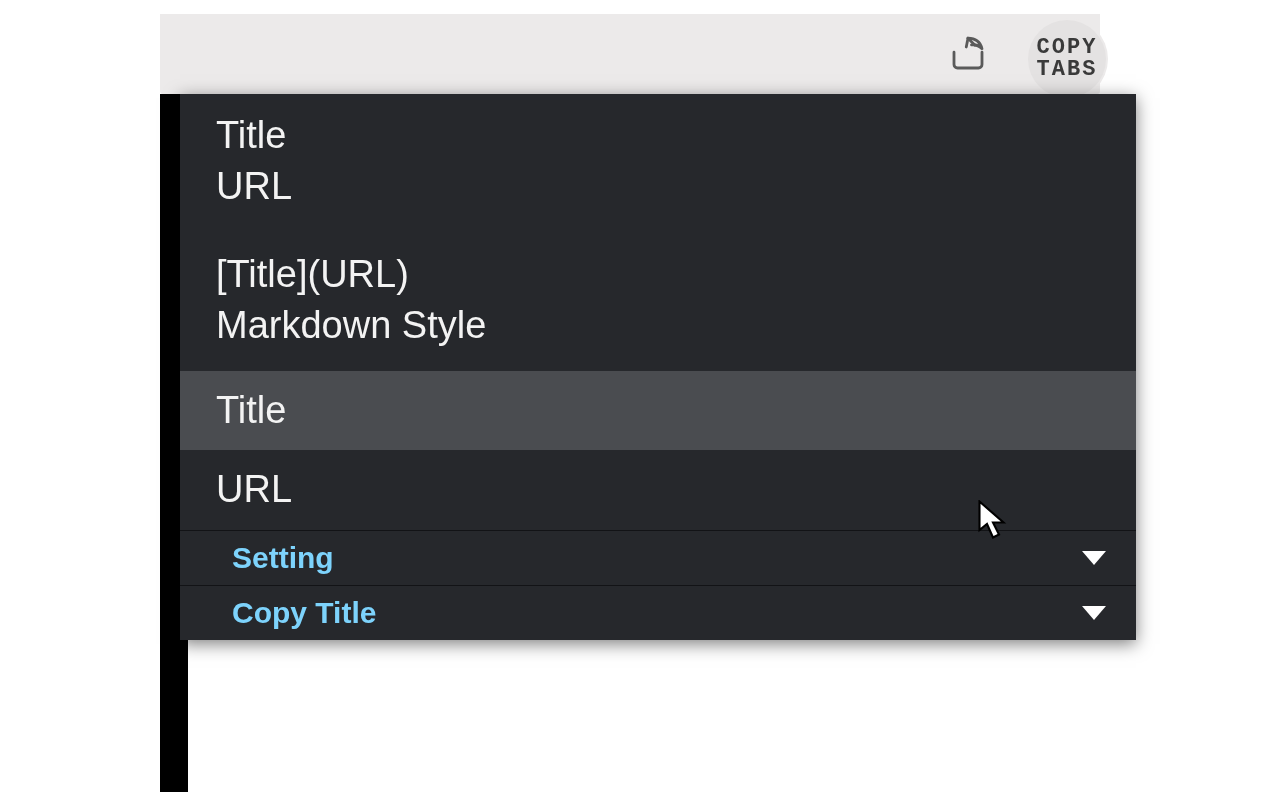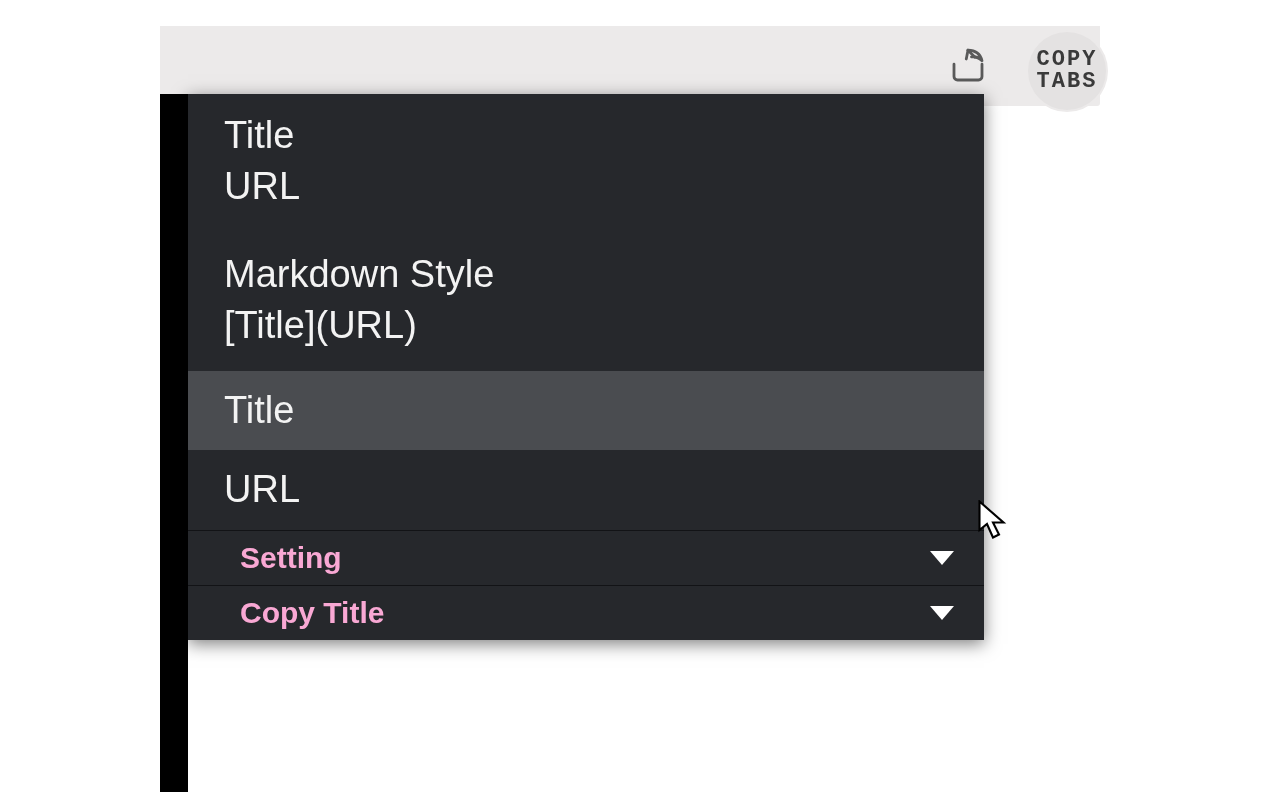--- a/index.html
+++ b/index.html
@@ -18,21 +18,20 @@
   }
   
   .toolbar {
     position: absolute;
     left: 160px;
     top: 14px;
     width: 940px;
     height: 80px;
     background: #eceaea;
     border-radius: 0 0 3px 3px;
-    margin-top: 12px;
   }
   .toolbar-icons {
     position: absolute;
     right: 28px;
     top: 0;
     height: 80px;
     display: flex;
     align-items: center;
     gap: 38px;
   }
@@ -74,23 +73,23 @@
     left: 160px;
     top: 94px;
     width: 28px; 
     height: 698px;
     background: #000;
   }
 
   
   .popup {
     position: absolute;
-    left: 188px;
+    left: 180px;
     top: 94px;
-    width: 796px;
+    width: 956px;
     background: #26282c;
     box-shadow: 0 4px 16px rgba(0,0,0,.5);
   }
   .group {
     padding: 16px 36px 20px 36px;
   }
   .group .line {
     color: #f3f3f3;
     font-size: 38px;
     line-height: 1.35;
@@ -108,21 +107,21 @@
   }
   .section {
     display: flex;
     align-items: center;
     justify-content: space-between;
     padding: 10px 30px 10px 52px;
     border-top: 1px solid #121316;
     cursor: pointer;
   }
   .section .label {
-    color: #f9a8d4;
+    color: #7dd3fc;
     font-weight: 700;
     font-size: 30px;
   }
   .section .tri {
     width: 0; height: 0;
     border-left: 12px solid transparent;
     border-right: 12px solid transparent;
     border-top: 14px solid #ffffff;
   }
 
@@ -162,22 +161,22 @@
   <div class="page-black"></div>
 
   <div class="popup">
 
     <div class="group">
       <div class="line">Title</div>
       <div class="line">URL</div>
     </div>
 
     <div class="group">
+      <div class="line">[Title](URL)</div>
       <div class="line">Markdown Style</div>
-      <div class="line">[Title](URL)</div>
     </div>
 
     <div class="item hover">
       <span>Title</span>
     </div>
 
     <div class="item">
       <span>URL</span>
     </div>
 

